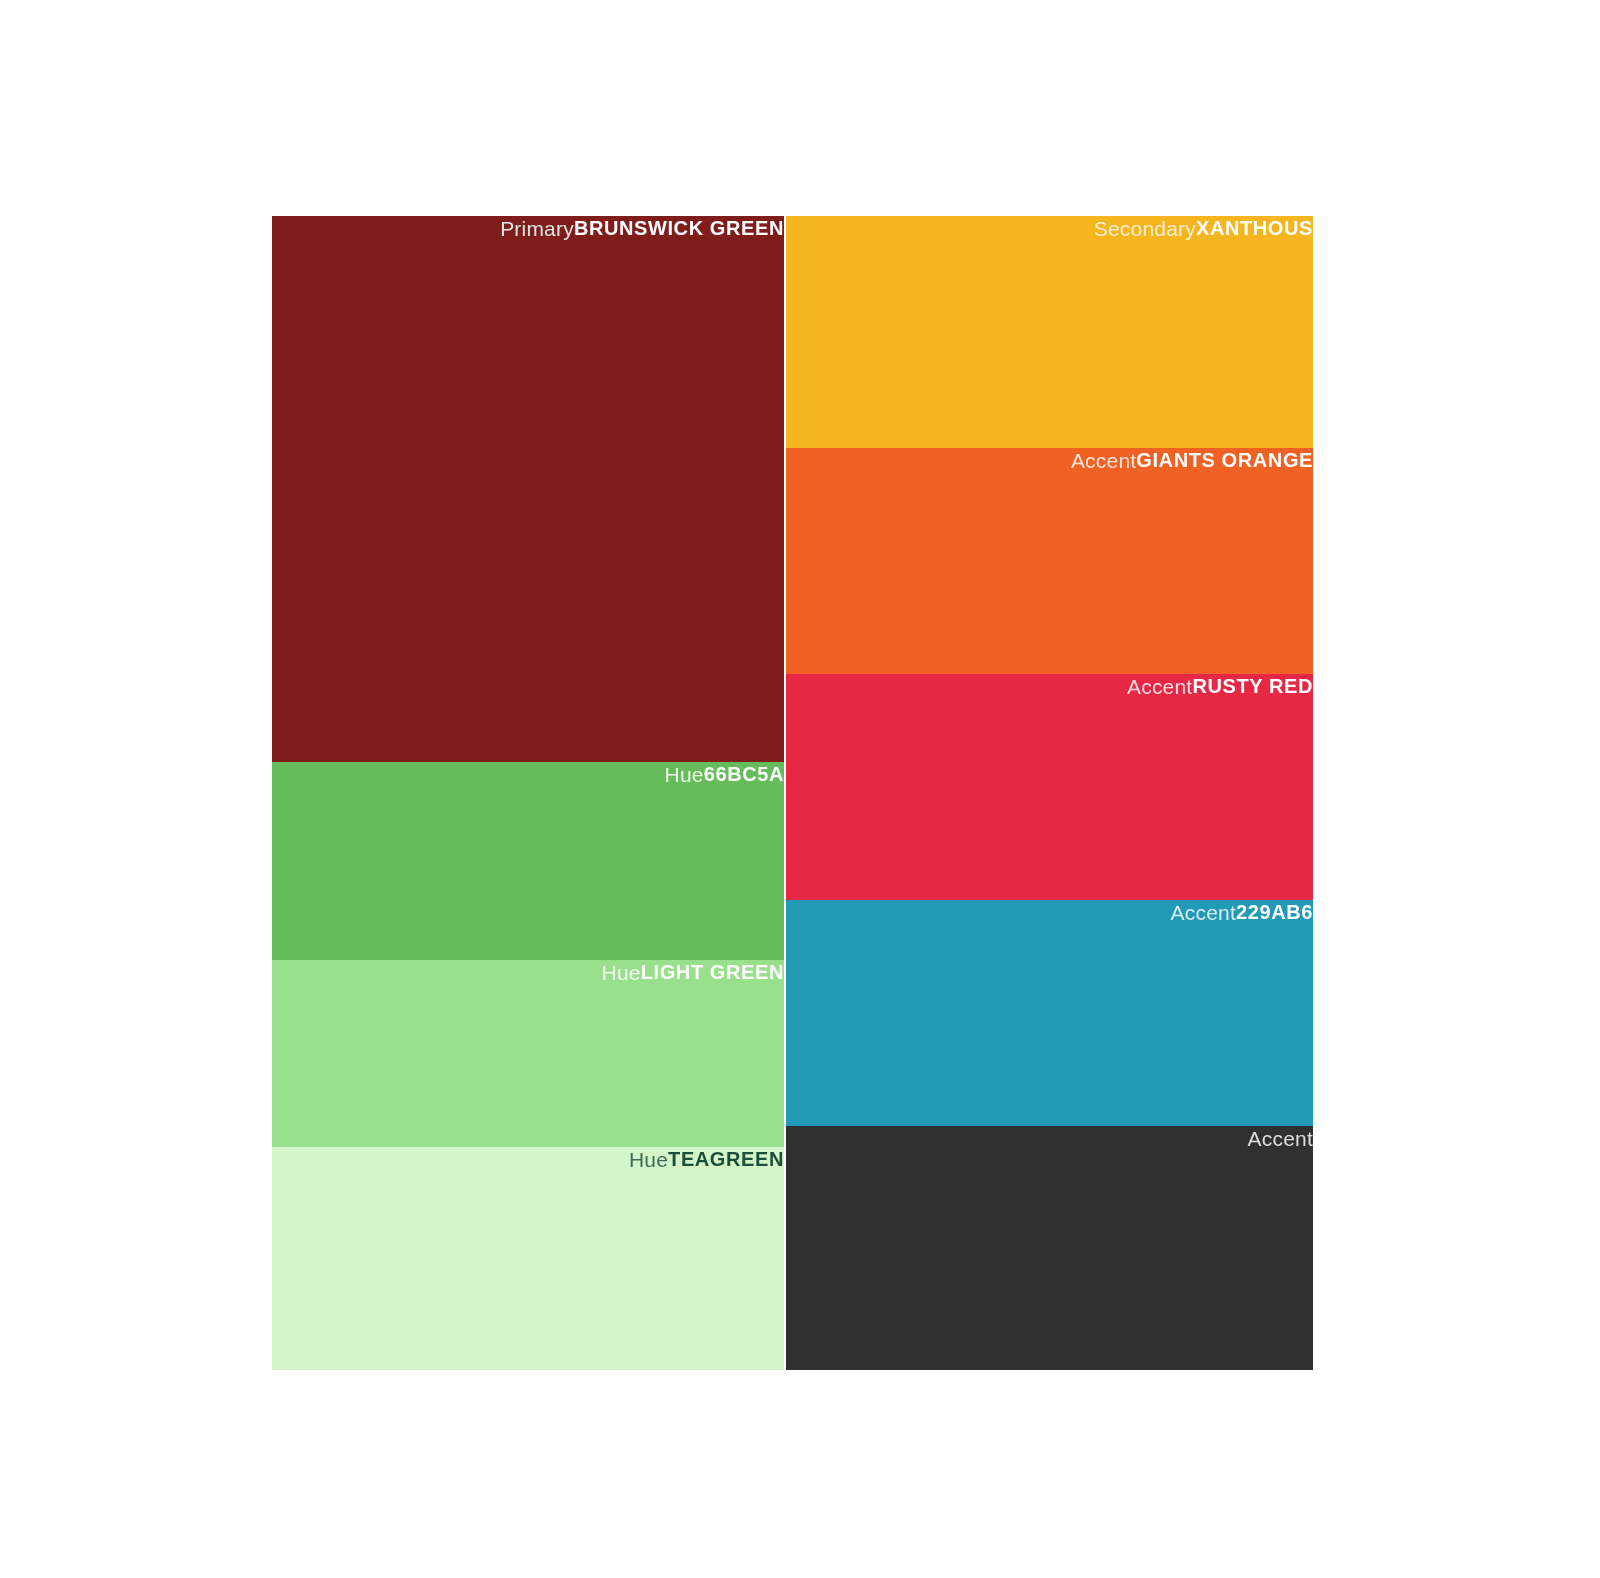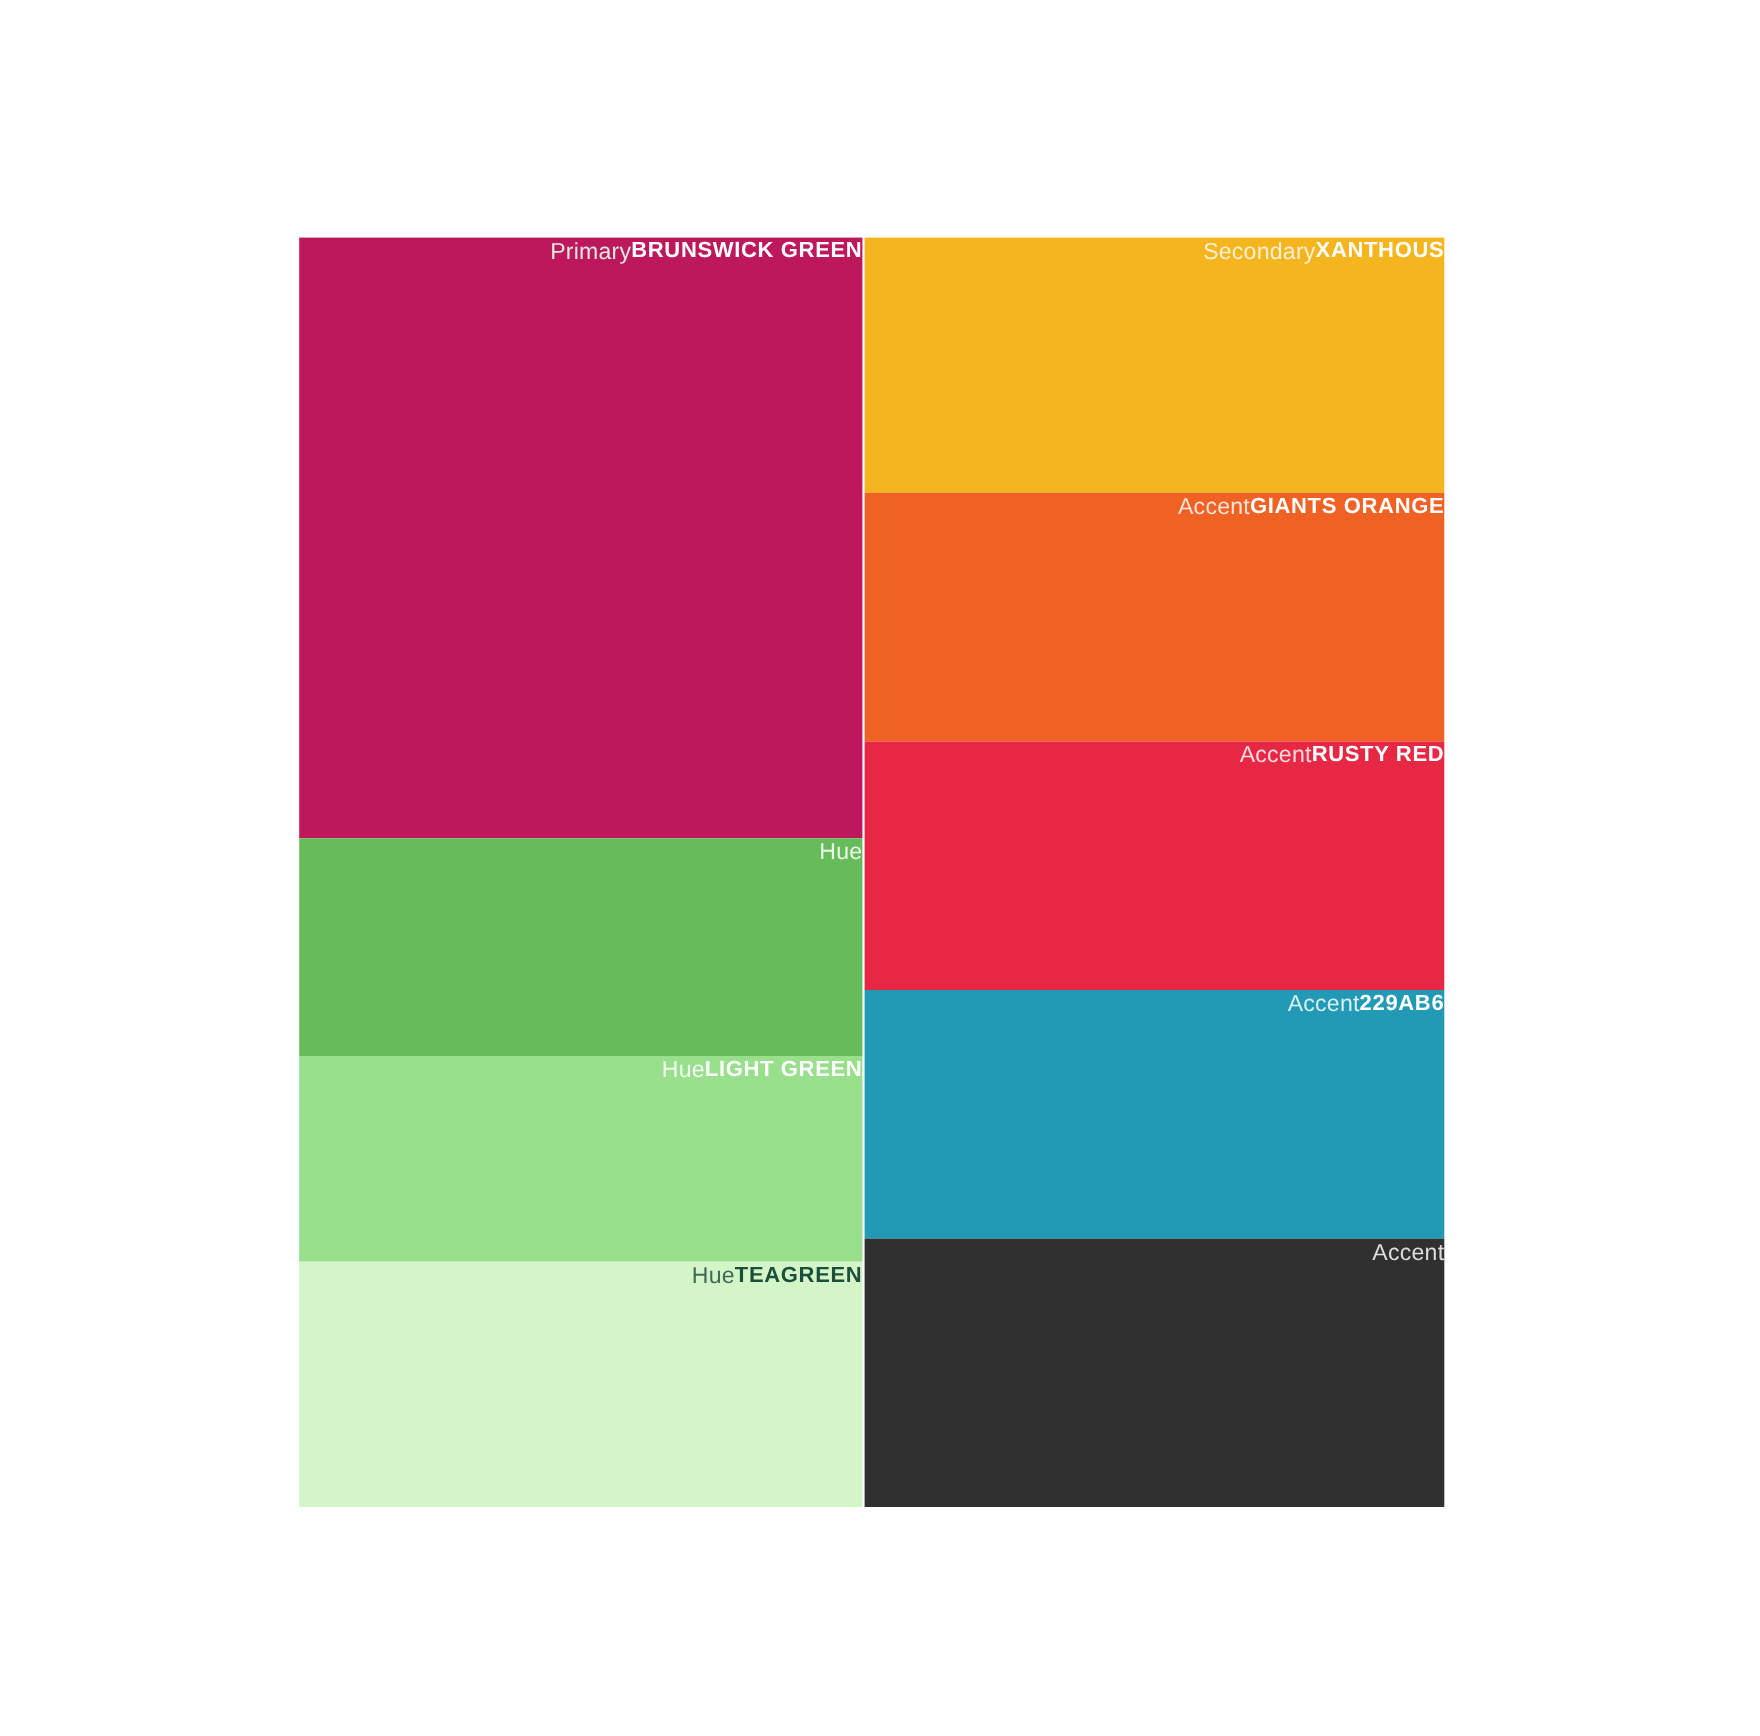--- a/index.html
+++ b/index.html
@@ -75,27 +75,28 @@
   #swatch-229ab6         { height: 226px; }
   #swatch-303030         { height: 244px; }
 </style>
 </head>
 <body style="background: rgb(255, 255, 255);">
 
 <div id="palette-board">
 
   <div class="palette-column" id="column-left">
 
-    <div class="swatch" id="swatch-brunswick-green" style="background: #be185d;">
+    <div class="swatch" id="swatch-brunswick-green" style="background: #7f1d1d;">
       <span class="swatch-role" style="color: rgb(220, 232, 226);">Primary</span>
       <span class="swatch-name" style="color: rgb(255, 255, 255);">BRUNSWICK GREEN</span>
     </div>
 
     <div class="swatch" id="swatch-66bc5a" style="background: rgb(102, 188, 90);">
       <span class="swatch-role" style="color: rgb(234, 247, 231);">Hue</span>
+      <span class="swatch-name" style="color: rgb(255, 255, 255);">66BC5A</span>
     </div>
 
     <div class="swatch" id="swatch-light-green" style="background: rgb(153, 224, 140);">
       <span class="swatch-role" style="color: rgb(242, 251, 239);">Hue</span>
       <span class="swatch-name" style="color: rgb(255, 255, 255);">LIGHT GREEN</span>
     </div>
 
     <div class="swatch" id="swatch-teagreen" style="background: rgb(211, 245, 199);">
       <span class="swatch-role" style="color: rgb(63, 107, 87);">Hue</span>
       <span class="swatch-name" style="color: rgb(28, 79, 59);">TEAGREEN</span>

